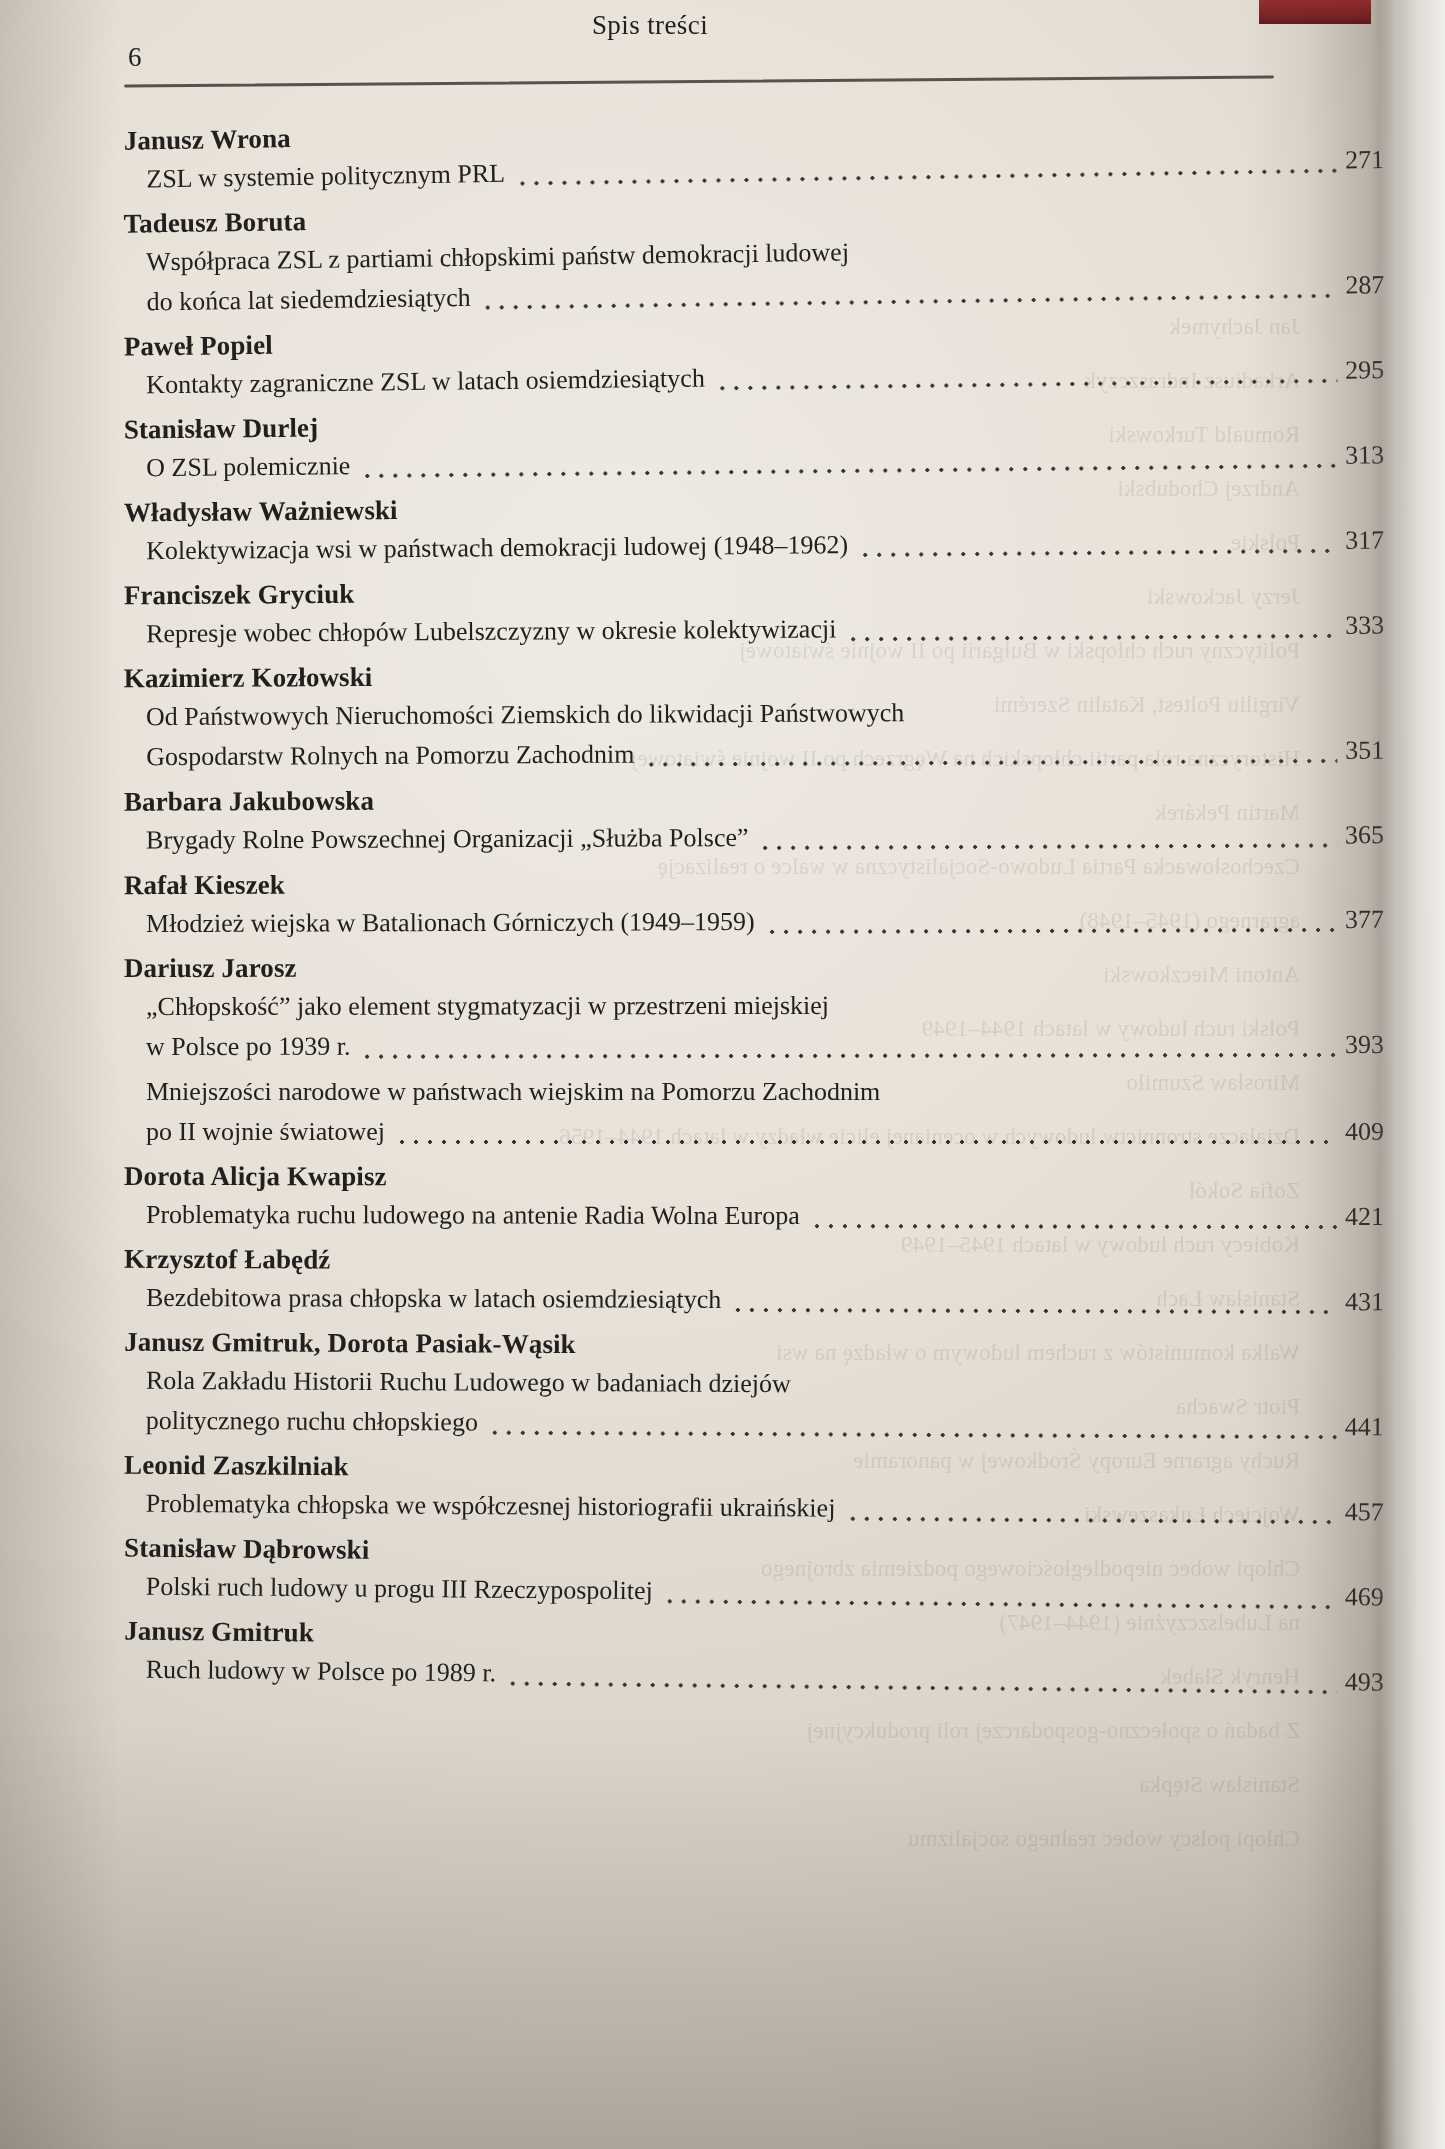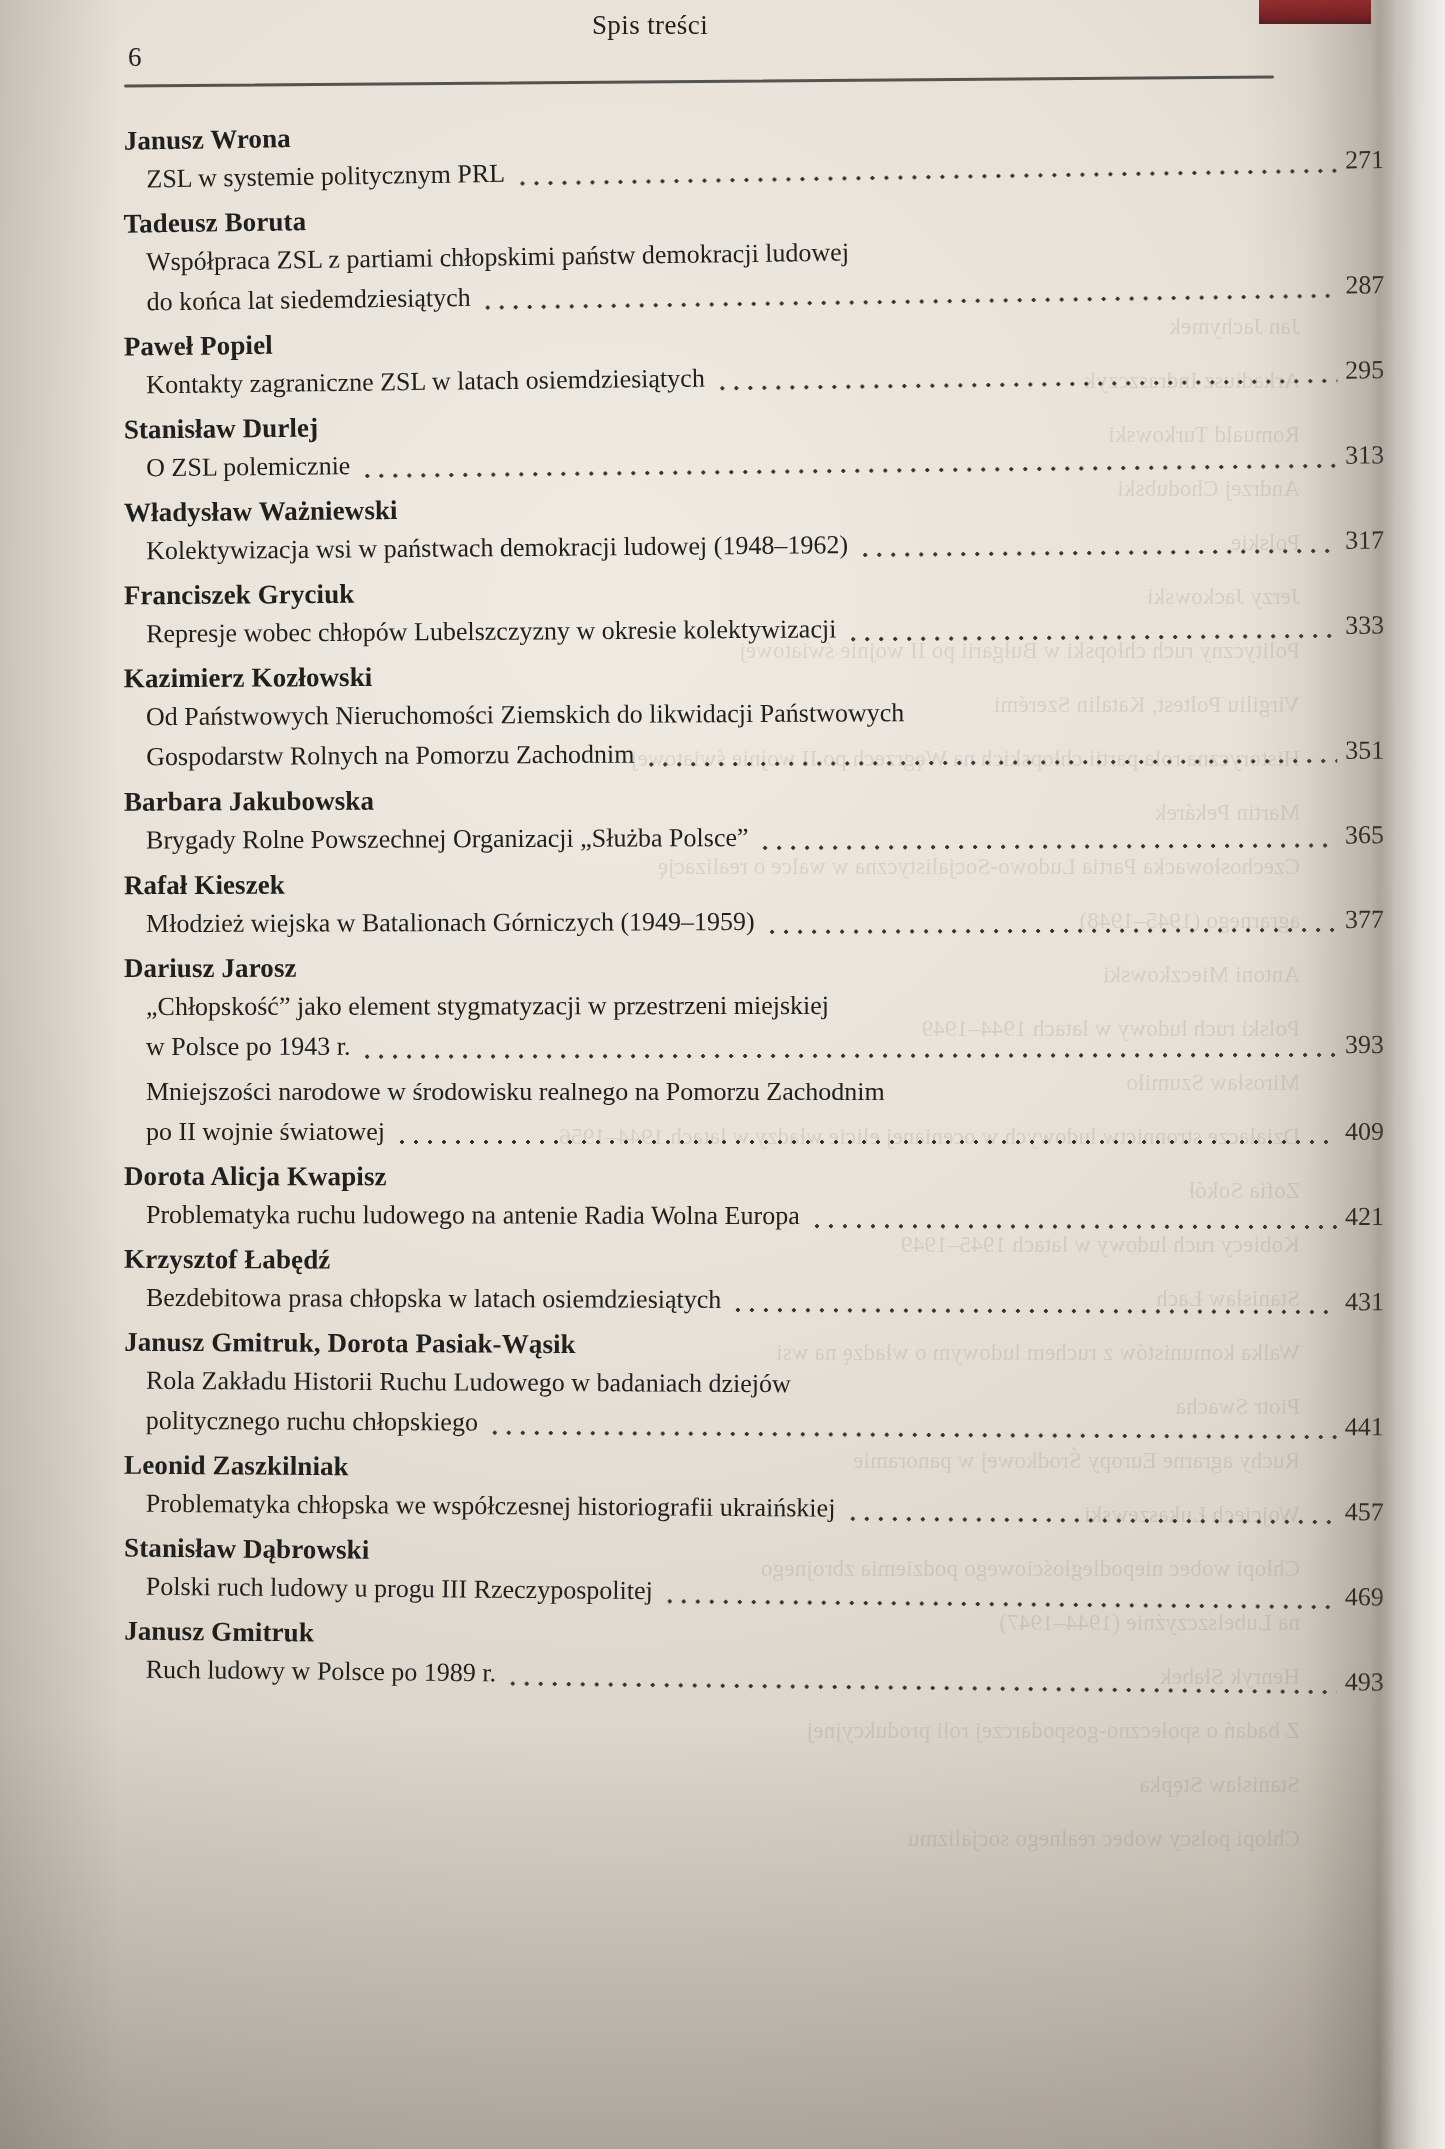--- a/index.html
+++ b/index.html
@@ -312,28 +312,28 @@
             <span class="leader"></span>
             <span class="page">377</span>
           </div>
         </div>
         <div class="entry e9">
           <div class="author">Dariusz Jarosz</div>
           <div class="cont nolead">
             <span class="ttext">„Chłopskość” jako element stygmatyzacji w przestrzeni miejskiej</span>
           </div>
           <div class="titleline">
-            <span class="ttext">w Polsce po 1943 r.</span>
+            <span class="ttext">w Polsce po 1939 r.</span>
             <span class="leader"></span>
             <span class="page">393</span>
           </div>
         </div>
         <div class="entry e10">
           <div class="cont nolead">
-            <span class="ttext">Mniejszości narodowe w środowisku realnego na Pomorzu Zachodnim</span>
+            <span class="ttext">Mniejszości narodowe w państwach wiejskim na Pomorzu Zachodnim</span>
           </div>
           <div class="titleline">
             <span class="ttext">po II wojnie światowej</span>
             <span class="leader"></span>
             <span class="page">409</span>
           </div>
         </div>
         <div class="entry e11">
           <div class="author">Dorota Alicja Kwapisz</div>
           <div class="titleline">

